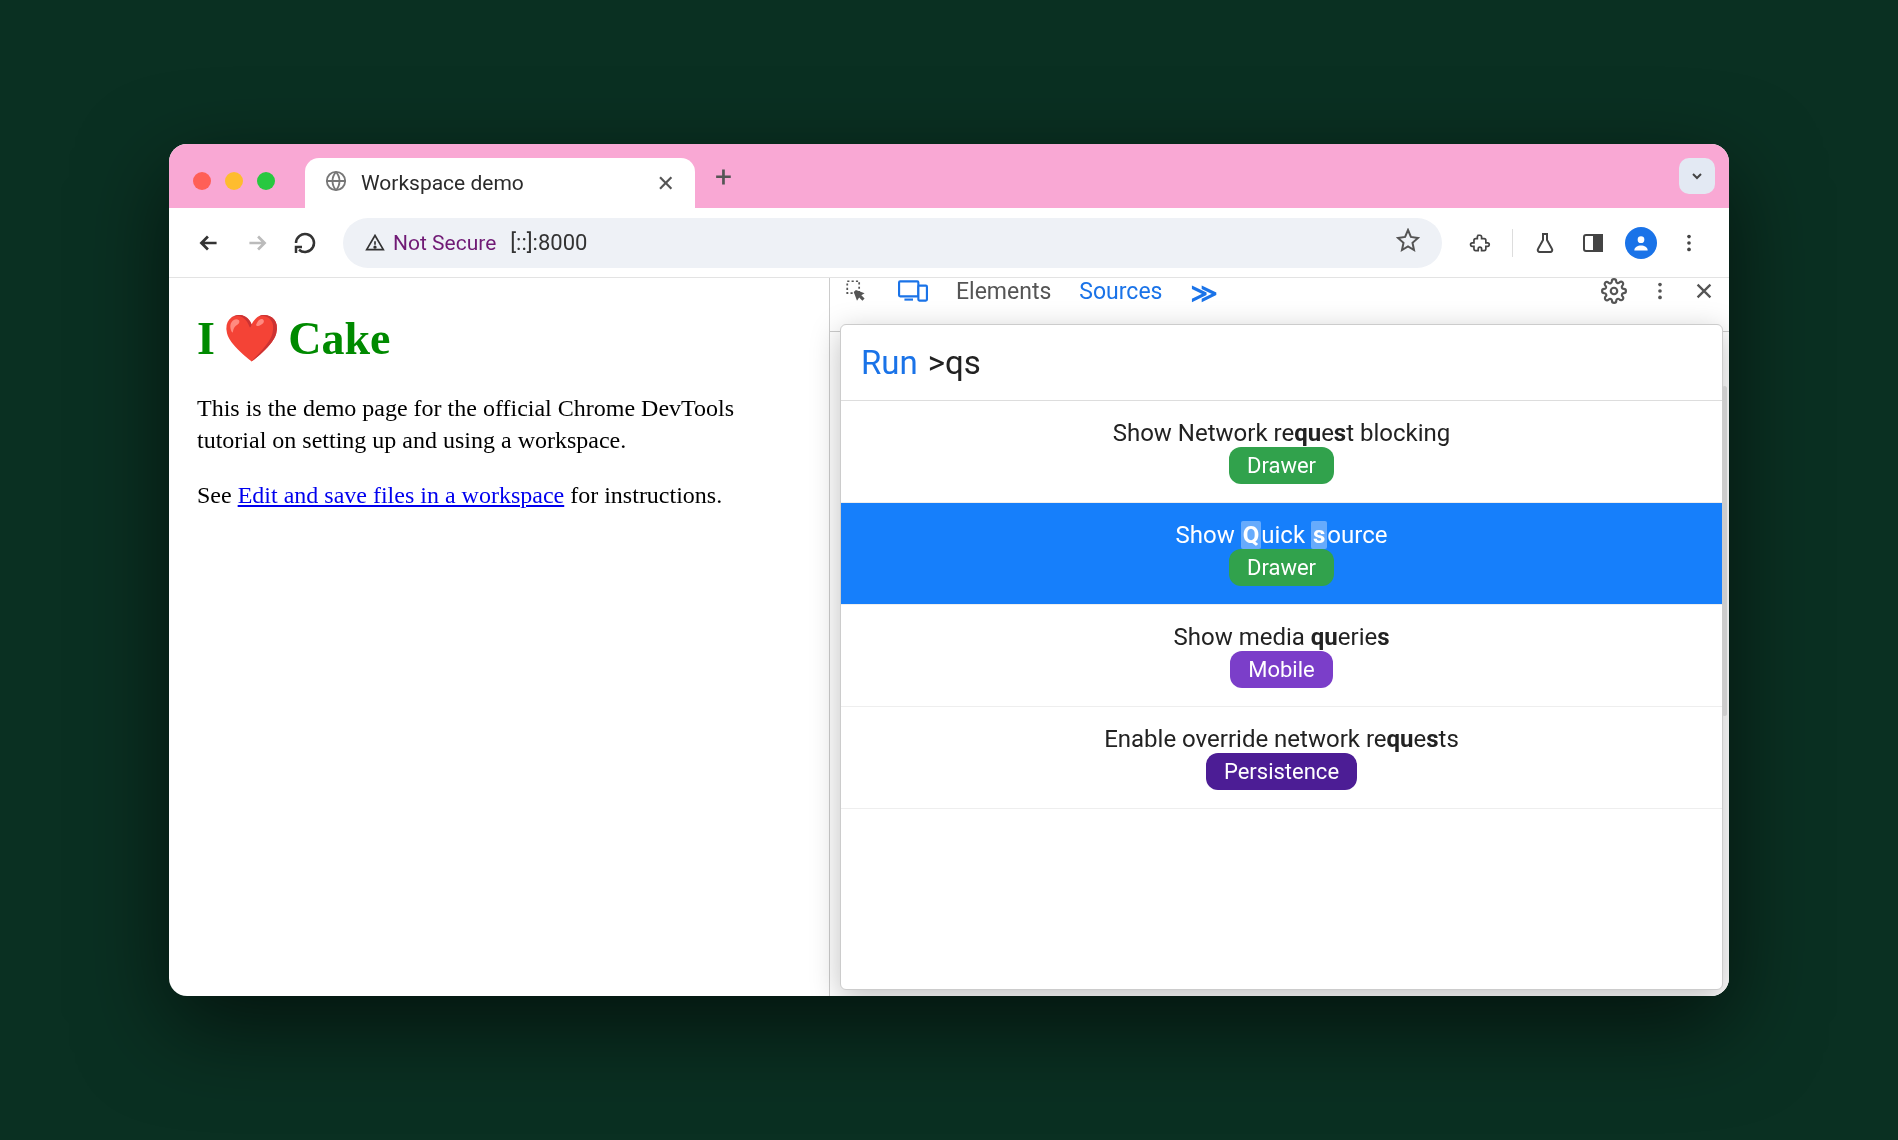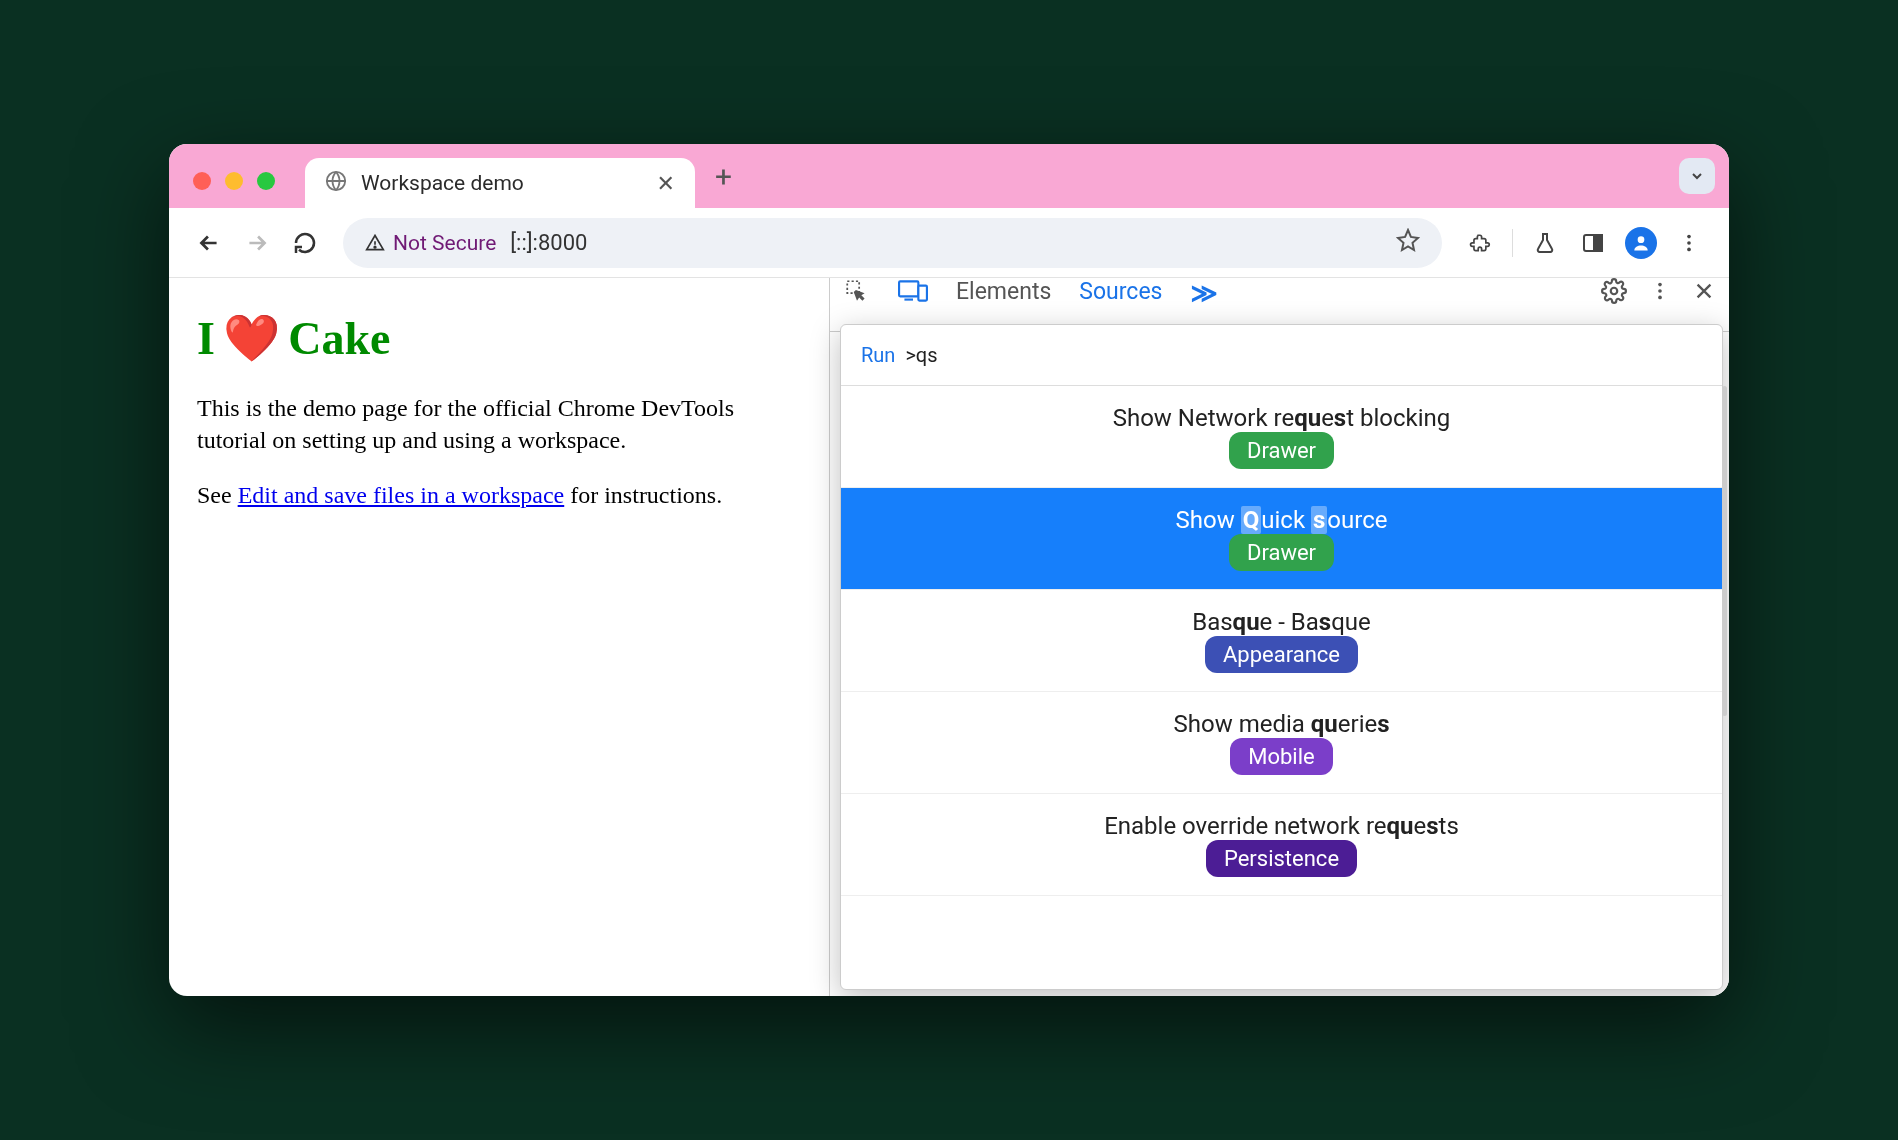--- a/index.html
+++ b/index.html
@@ -73,21 +73,21 @@
 .dt-tabs .ic{display:flex;align-items:center;justify-content:center}
 .dt-tabs .tname{cursor:default}
 .dt-tabs .tname.active{color:#1a73e8}
 .dt-tabs .more{color:#1a73e8;font-size:26px;font-weight:bold}
 .dt-right{margin-left:auto;display:flex;gap:22px;align-items:center}
 .cmd-menu{
   position:absolute;top:46px;left:10px;right:6px;bottom:6px;background:#fff;
   border:1px solid #ccc;border-radius:6px;box-shadow:0 8px 30px rgba(0,0,0,.25);
   display:flex;flex-direction:column;z-index:5;
 }
-.cmd-input{padding:18px 20px;border-bottom:1px solid #ddd;font-size:20px;display:flex;gap:10px;align-items:flex-start}
+.cmd-input{padding:18px 20px;border-bottom:1px solid #ddd;font-size:33px;display:flex;gap:10px;align-items:flex-start}
 .cmd-input .run{color:#1a73e8}
 .cmd-input .query{color:#222}
 .cmd-list{flex:1;overflow:hidden}
 .cmd-item{
   display:flex;align-items:center;justify-content:space-between;
   padding:18px 22px;border-bottom:1px solid #eee;font-size:24px;color:#222;flex-direction:column;
 }
 .cmd-item.selected{background:#167ffb;color:#fff}
 .cmd-item .label b{font-weight:bold}
 .badge{padding:6px 18px;border-radius:12px;color:#fff;font-size:22px}
@@ -271,24 +271,20 @@
         <div class="cmd-list" id="cmd-list">
             <div class="cmd-item">
               <span class="label">Show Network re<b>qu</b>e<b>s</b>t blocking</span>
               <span class="badge b-drawer">Drawer</span>
             </div>
             <div class="cmd-item selected">
               <span class="label">Show <span class="hl"><b>Q</b></span>uick <span class="hl"><b>s</b></span>ource</span>
               <span class="badge b-drawer">Drawer</span>
             </div>
             <div class="cmd-item">
-              <span class="label">Bas<b>qu</b>e - Ba<b>s</b>que</span>
-              <span class="badge b-appearance">Appearance</span>
-            </div>
-            <div class="cmd-item">
               <span class="label">Show media <b>qu</b>erie<b>s</b></span>
               <span class="badge b-mobile">Mobile</span>
             </div>
             <div class="cmd-item">
               <span class="label">Enable override network re<b>qu</b>e<b>s</b>ts</span>
               <span class="badge b-persistence">Persistence</span>
             </div>
           </div>
       </div>
       <div class="scroll-ind"></div>

